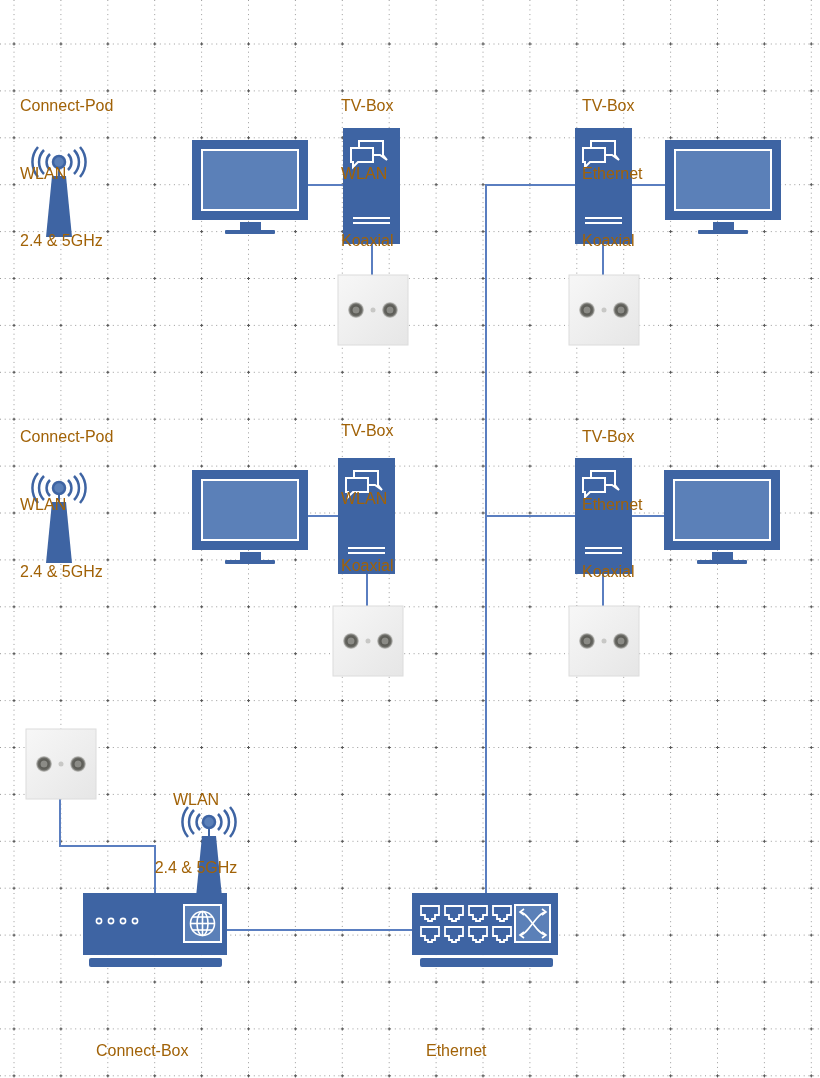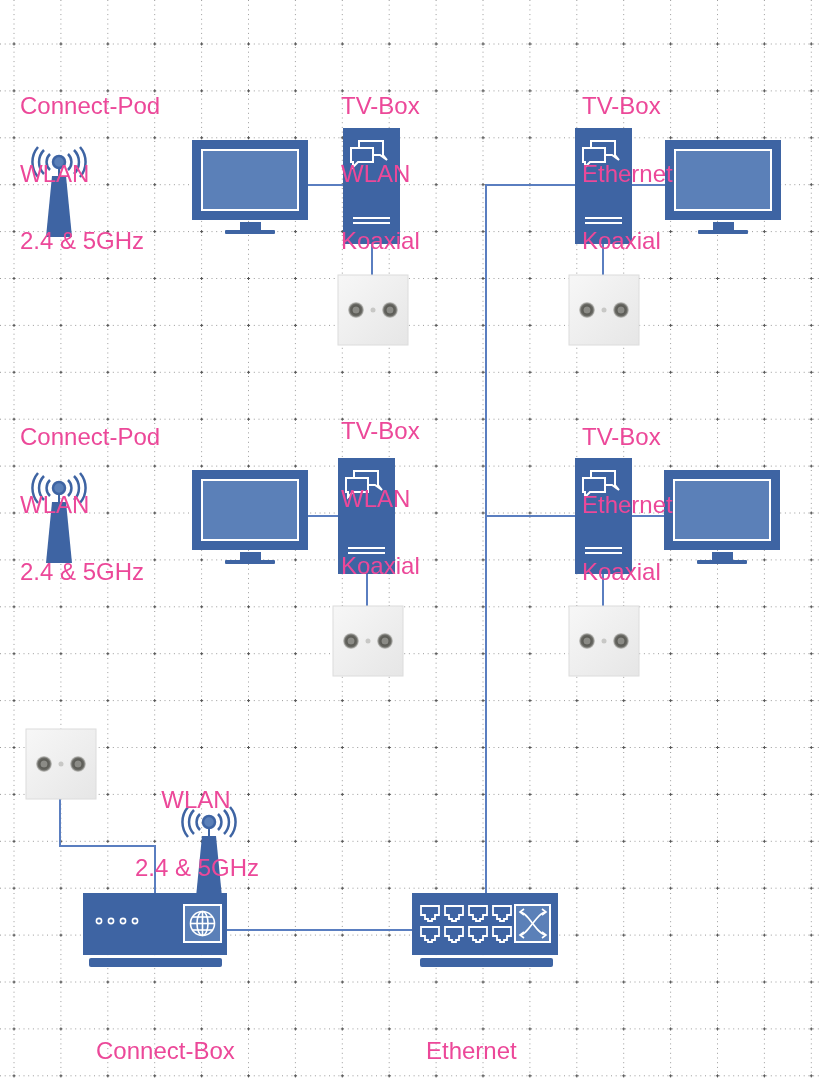--- a/index.html
+++ b/index.html
@@ -1,19 +1,19 @@
 <!DOCTYPE html>
 <html><head>
 <meta charset="utf-8">
 <style>
   html,body{margin:0;padding:0;background:#ffffff;}
   body{width:820px;height:1078px;position:relative;overflow:hidden;font-family:"Liberation Sans",sans-serif;}
   #grid{position:absolute;left:0;top:0;}
   #canvas{position:absolute;left:0;top:0;}
-  .lbl{position:absolute;font-size:24px;line-height:22.5px;color:#ec4899;white-space:pre;}
+  .lbl{position:absolute;font-size:16px;line-height:22.5px;color:#a16207;white-space:pre;}
   .lbl div{white-space:nowrap;}
   .center{text-align:center;}
 </style>
 </head>
 <body>
 
 <svg id="grid" width="820" height="1078">
     <g stroke="#7a7a7a" stroke-width="1" stroke-dasharray="1 3.7" opacity="0.75">
       <line x1="14.0" x2="14.0" y1="0" y2="1078"></line>
       <line x1="60.9" x2="60.9" y1="0" y2="1078"></line>

